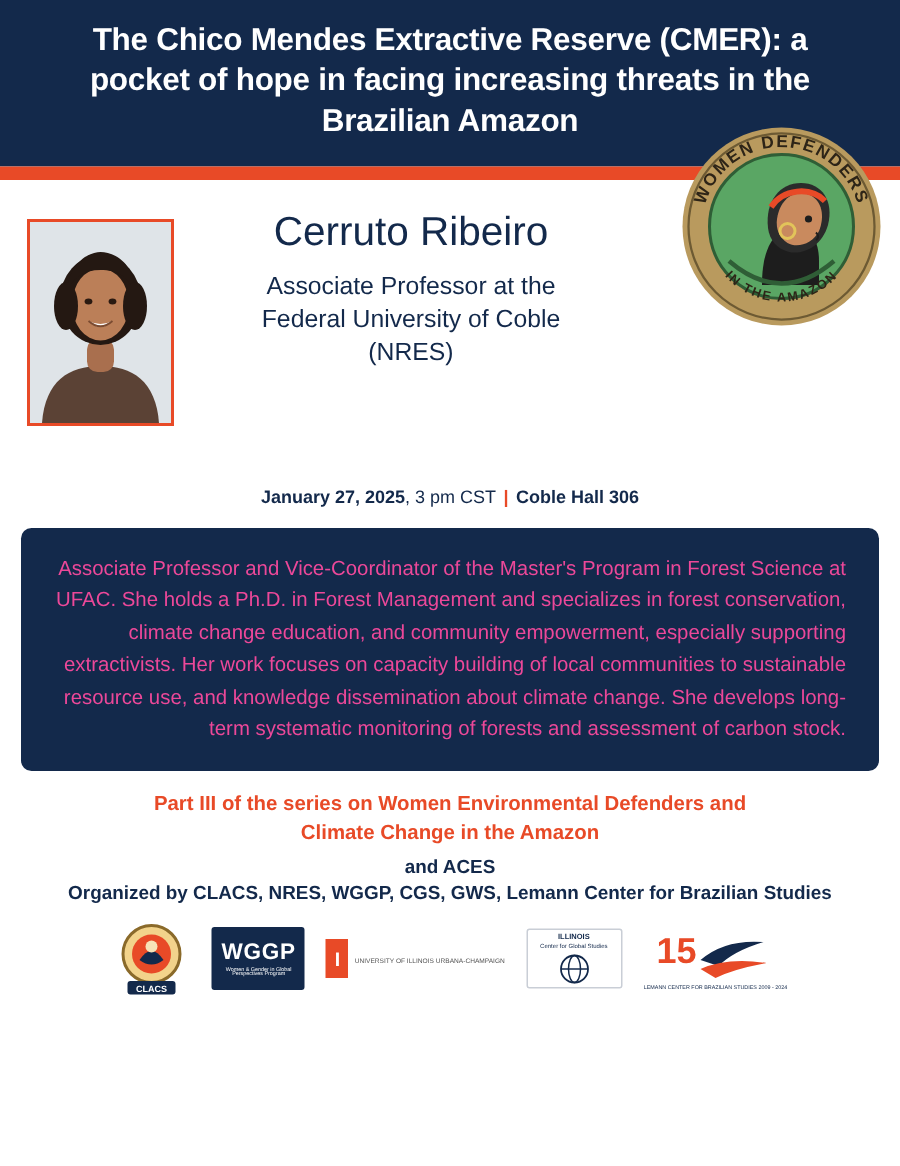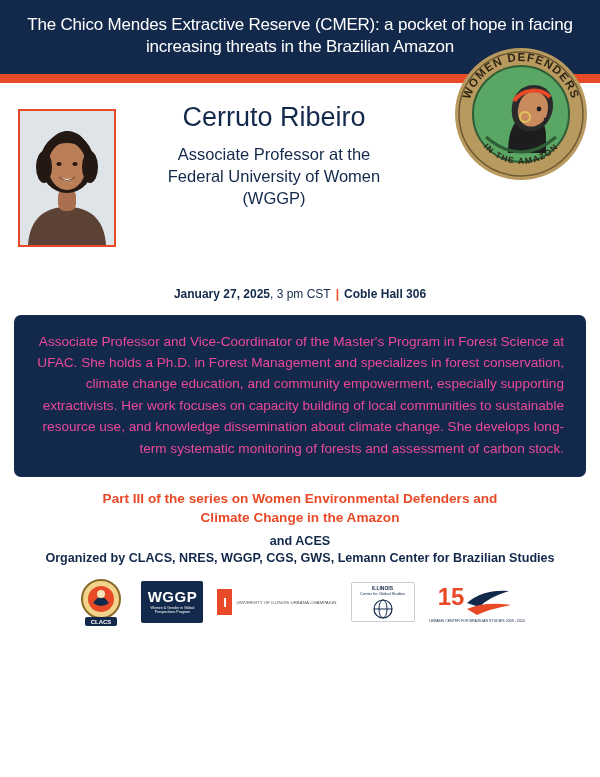--- a/index.html
+++ b/index.html
@@ -17,22 +17,22 @@
   }
 
   
   .header {
     background: #13294b;
     color: #ffffff;
     padding: 14px 26px 16px 26px;
     text-align: center;
   }
   .header-title {
-    font-size: 17px;
-    font-weight: normal;
+    font-size: 21px;
+    font-weight: bold;
     line-height: 1.28;
     letter-spacing: -0.2px;
     margin: 0;
   }
   .orange-bar {
     height: 9px;
     background: #e84a27;
     width: 100%;
   }
 
@@ -230,22 +230,22 @@
       </text>
     </svg>
   </div>
 
   <div class="speaker-text">
     <div class="speaker-name">
       <div>Cerruto Ribeiro</div>
     </div>
     <div class="speaker-affil">
       <div>Associate Professor at the</div>
-      <div>Federal University of Women</div>
-      <div>(WGGP)</div>
+      <div>Federal University of Coble</div>
+      <div>(NRES)</div>
     </div>
   </div>
 </div>
 
 <div class="whenwhere">
   <span class="date">January 27, 2025</span><span class="time">, 3 pm CST</span><span class="sep">|</span><span class="place">Coble Hall 306</span>
 </div>
 
 <div class="bio">Associate Professor and Vice-Coordinator of the Master's Program in Forest Science at UFAC. She holds a Ph.D. in Forest Management and specializes in forest conservation, climate change education, and community empowerment, especially supporting extractivists. Her work focuses on capacity building of local communities to sustainable resource use, and knowledge dissemination about climate change. She develops long-term systematic monitoring of forests and assessment of carbon stock.</div>
 

